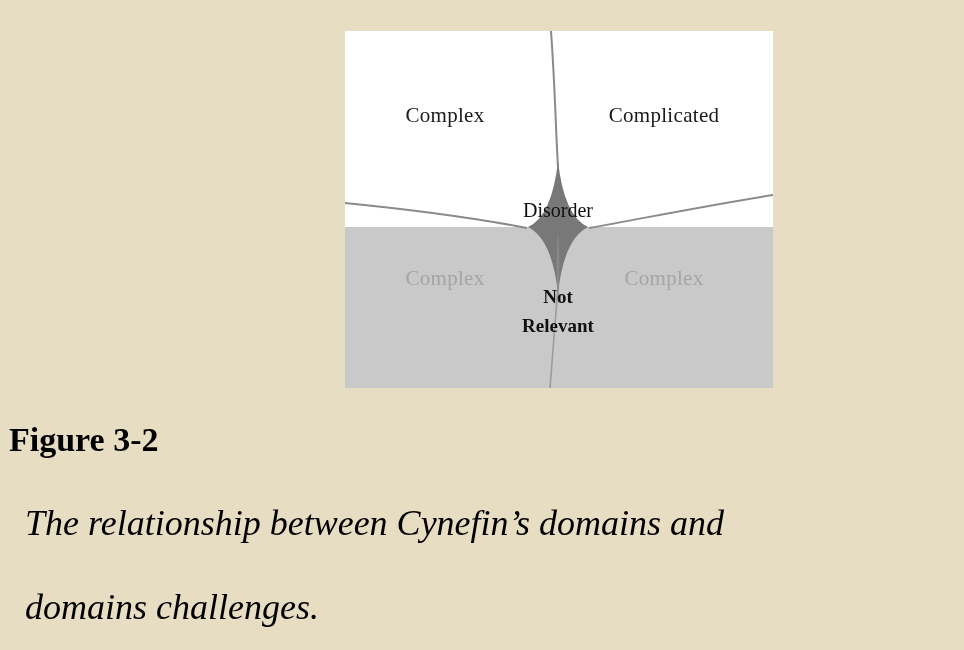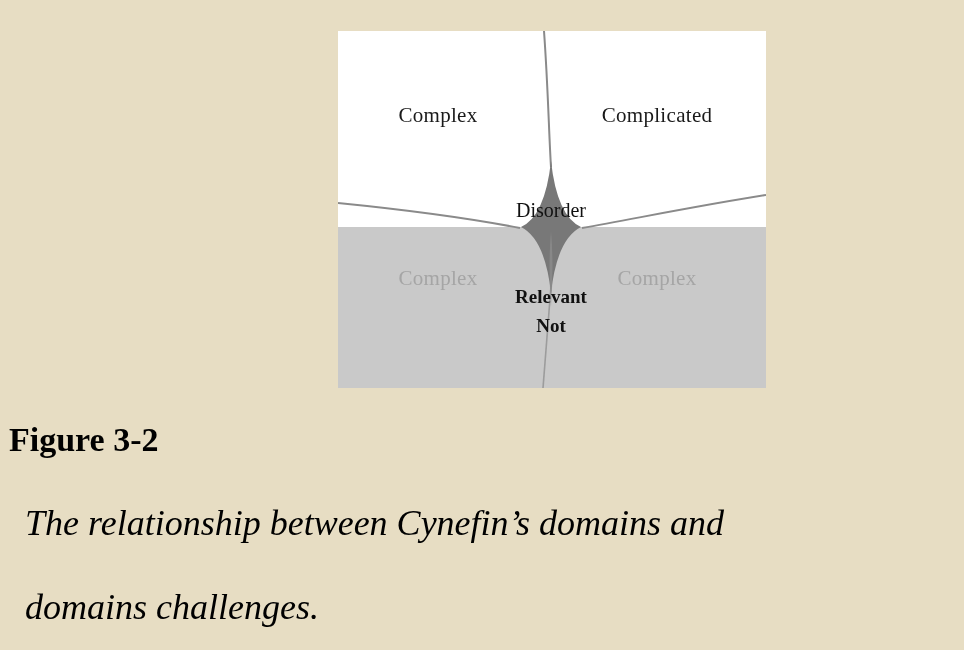--- a/index.html
+++ b/index.html
@@ -11,21 +11,21 @@
     height: 650px;
     position: relative;
     background: #e7ddc3;
     font-family: "Liberation Serif", serif;
     overflow: hidden;
   }
 
   
   .diagram {
     position: absolute;
-    left: 338px;
+    left: 345px;
     top: 31px;
     width: 428px;
     height: 357px;
     background: #ffffff;
   }
   .gray-region {
     position: absolute;
     left: 0;
     top: 196px;
     width: 428px;
@@ -110,22 +110,22 @@
   </svg>
 
   <div class="dlabel" style="left:100px; top:84px;">Complex</div>
   <div class="dlabel" style="left:319px; top:84px;">Complicated</div>
   <div class="dlabel inactive" style="left:100px; top:247px;">Complex</div>
   <div class="dlabel inactive" style="left:319px; top:247px;">Complex</div>
 
   <div class="disorder" style="left:213px; top:179px;">Disorder</div>
 
   <div class="not-relevant">
+    <div>Not</div>
     <div>Relevant</div>
-    <div>Not</div>
   </div>
 </div>
 
 <div class="caption">
   <p class="fig-number">Figure 3-2</p>
   <p class="fig-text-line">The relationship between Cynefin’s domains and</p>
   <p class="fig-text-line">domains challenges.</p>
 </div>
 
 </body></html>

